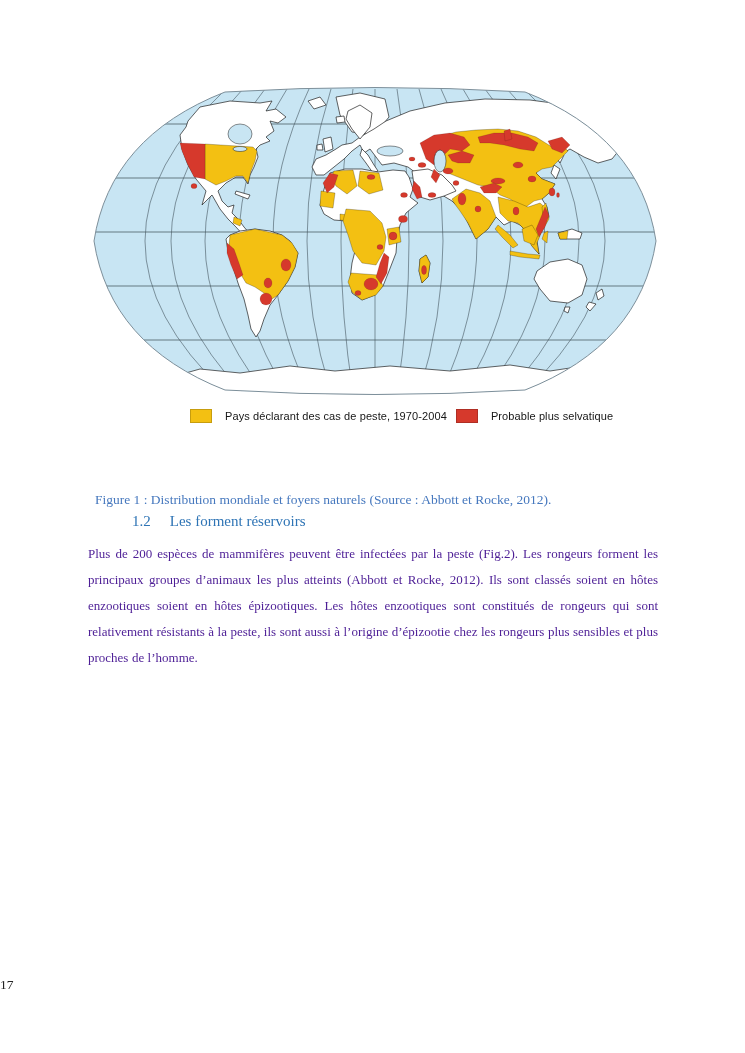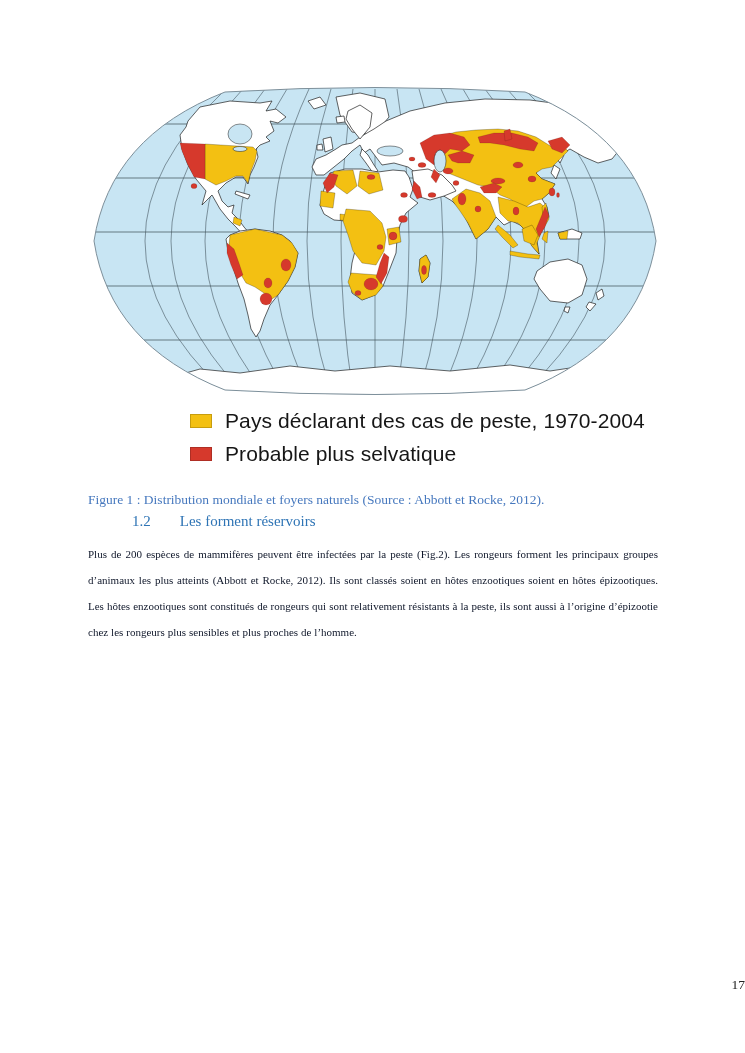--- a/index.html
+++ b/index.html
@@ -3,41 +3,41 @@
 <meta charset="utf-8">
 <style>
   html,body{margin:0;padding:0;background:#ffffff;}
   .page{
     position:relative;width:745px;height:1053px;background:#ffffff;
     font-family:"Liberation Serif",serif;color:#1a1a1a;overflow:hidden;
   }
   .map-wrap{position:absolute;left:90px;top:87px;width:570px;height:309px;}
   .map-wrap svg{display:block;width:570px;height:309px;}
   .legend{
-    position:absolute;left:190px;top:409px;display:flex;flex-direction:column;gap:9px;
-    font-family:"Liberation Sans",sans-serif;font-size:21px;color:#161616;
+    position:absolute;left:190px;top:409px;display:flex;flex-direction:row;gap:9px;
+    font-family:"Liberation Sans",sans-serif;font-size:11px;color:#161616;
   }
   .legend-row{display:flex;align-items:center;}
   .legend-swatch{width:22px;height:14px;margin-right:13px;border:1px solid rgba(0,0,0,0.18);box-sizing:border-box;}
   .legend-label{white-space:nowrap;letter-spacing:0.1px;}
   .caption{
-    position:absolute;left:88px;top:492px;width:580px;
+    position:absolute;left:95px;top:492px;width:580px;
     font-size:13.5px;color:#4678BE;
   }
   .heading{
     position:absolute;left:132px;top:513px;font-size:15px;color:#2E74B5;
   }
-  .heading .num{margin-right:29px;}
+  .heading .num{margin-right:19px;}
   .body-par{
     position:absolute;left:88px;top:541px;width:570px;
-    font-size:11px;line-height:26px;text-align:justify;color:#0f172a;
+    font-size:13px;line-height:26px;text-align:justify;color:#4c1d95;
     word-spacing:0.2px;
   }
   .page-number{
-    position:absolute;left:0;top:977px;width:745px;text-align:right;
+    position:absolute;left:0;top:977px;width:745px;text-align:left;
     font-size:13.5px;color:#222;
   }
 </style>
 </head>
 <body>
 
 <div class="page">
 
   <div class="map-wrap">
     <svg viewBox="0 0 570 309" aria-hidden="true">

